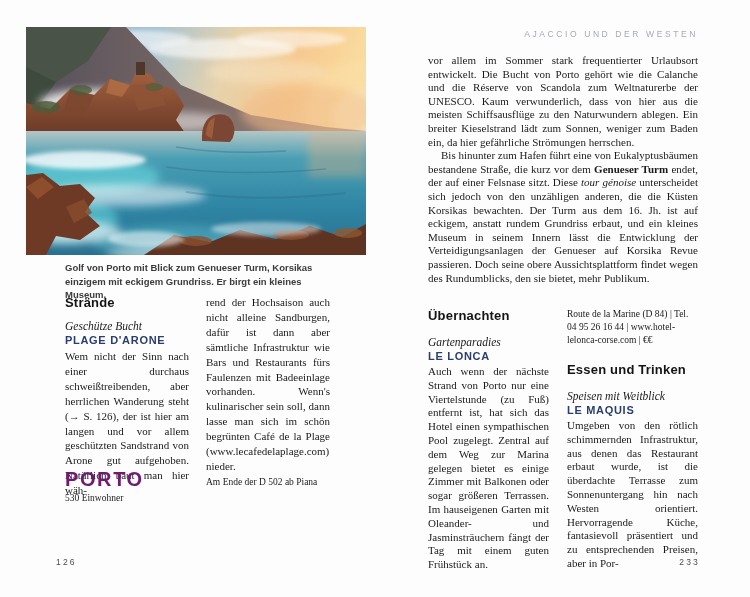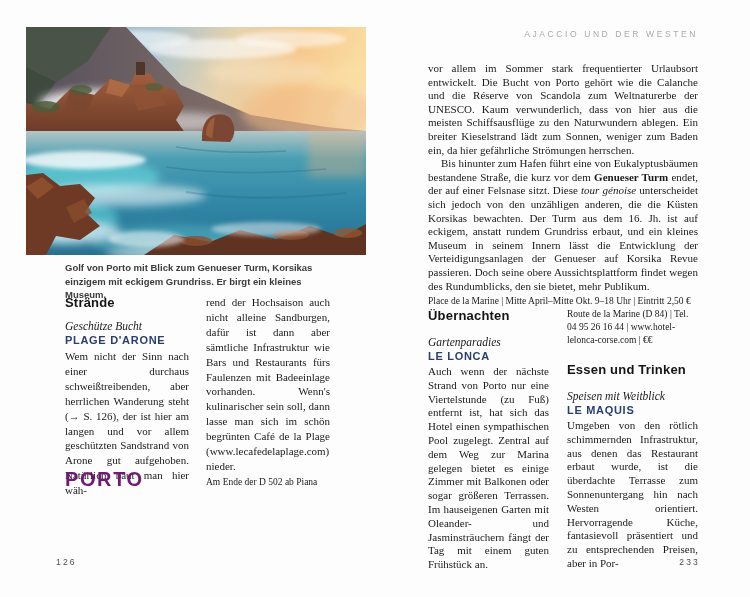--- a/index.html
+++ b/index.html
@@ -70,21 +70,21 @@
   }
   #left-pagenum{left:48px;}
   #right-pagenum{left:300px;width:25px;text-align:right;}
 
   
   .running-header{
     position:absolute;top:29px;right:52px;
     font-family:"Liberation Sans","DejaVu Sans",sans-serif;
     font-size:8.5px;letter-spacing:2.6px;color:#a6abb0;
   }
-  #right-paras{position:absolute;left:53px;top:62px;width:270px;}
+  #right-paras{position:absolute;left:53px;top:54px;width:270px;}
   #right-paras p{margin:0;}
   #right-paras .indent{text-indent:13px;}
   #right-paras .infoline{margin-top:2px;}
 
   #lower-block{position:absolute;left:53px;top:308px;width:270px;}
   #lower-block .col1{width:121px;}
   #lower-block .gap{width:18px;}
   #lower-block .col2{width:131px;}
   #lower-block .section-heading{margin-bottom:12px;}
   #essen-heading{margin:15px 0 11px 0;}
@@ -195,33 +195,33 @@
     </div>
     <div class="gap col-gap"></div>
     <div class="col2">
       <div class="bodytext">rend der Hochsaison auch nicht alleine Sandburgen, dafür ist dann aber sämtliche Infrastruktur wie Bars und Restaurants fürs Faulenzen mit Badeeinlage vorhanden. Wenn's kulinarischer sein soll, dann lasse man sich im schön begrünten Café de la Plage (www.lecafedelaplage.com) nieder.</div>
       <div class="infoline" style="margin-top:2px;">Am Ende der D 502 ab Piana</div>
     </div>
   </div>
 
   <div id="porto-block">
     <div class="porto-title">PORTO</div>
+    <div class="population">530 Einwohner</div>
   </div>
 
   <div class="pagenum" id="left-pagenum">126</div>
 </div>
 
 <div class="page" id="right-page">
 
   <div class="running-header">AJACCIO UND DER WESTEN</div>
 
   <div id="right-paras">
     <p class="bodytext-wide">vor allem im Sommer stark frequentierter Urlaubsort entwickelt. Die Bucht von Porto gehört wie die Calanche und die Réserve von Scandola zum Weltnaturerbe der UNESCO. Kaum verwunderlich, dass von hier aus die meisten Schiffsausflüge zu den Naturwundern ablegen. Ein breiter Kieselstrand lädt zum Sonnen, weniger zum Baden ein, da hier gefährliche Strömungen herrschen.</p>
     <p class="bodytext-wide indent"><span>Bis hinunter zum Hafen führt eine von Eukalyptusbäumen bestandene Straße, die kurz vor dem </span><b>Genueser Turm</b><span> endet, der auf einer Felsnase sitzt. Diese </span><i>tour génoise</i><span> unterscheidet sich jedoch von den unzähligen anderen, die die Küsten Korsikas bewachten. Der Turm aus dem 16. Jh. ist auf eckigem, anstatt rundem Grundriss erbaut, und ein kleines Museum in seinem Innern lässt die Entwicklung der Verteidigungsanlagen der Genueser auf Korsika Revue passieren. Doch seine obere Aussichtsplattform findet wegen des Rundumblicks, den sie bietet, mehr Publikum.</span></p>
-    <div class="infoline">Place de la Marine | Mitte April–Mitte Okt. 9–18 Uhr | Eintritt 2,50 €</div>
   </div>
 
   <div id="lower-block" class="cols">
     <div class="col1">
       <div class="section-heading">Übernachten</div>
       <div class="subhead-italic">Gartenparadies</div>
       <div class="place-name">LE LONCA</div>
       <div class="bodytext" style="line-height:13.8px;">Auch wenn der nächste Strand von Porto nur eine Viertelstunde (zu Fuß) entfernt ist, hat sich das Hotel einen sympathischen Pool zugelegt. Zentral auf dem Weg zur Marina gelegen bietet es einige Zimmer mit Balkonen oder sogar größeren Terrassen. Im hauseigenen Garten mit Oleander- und Jasminsträuchern fängt der Tag mit einem guten Frühstück an.</div>
     </div>
     <div class="gap col-gap"></div>

